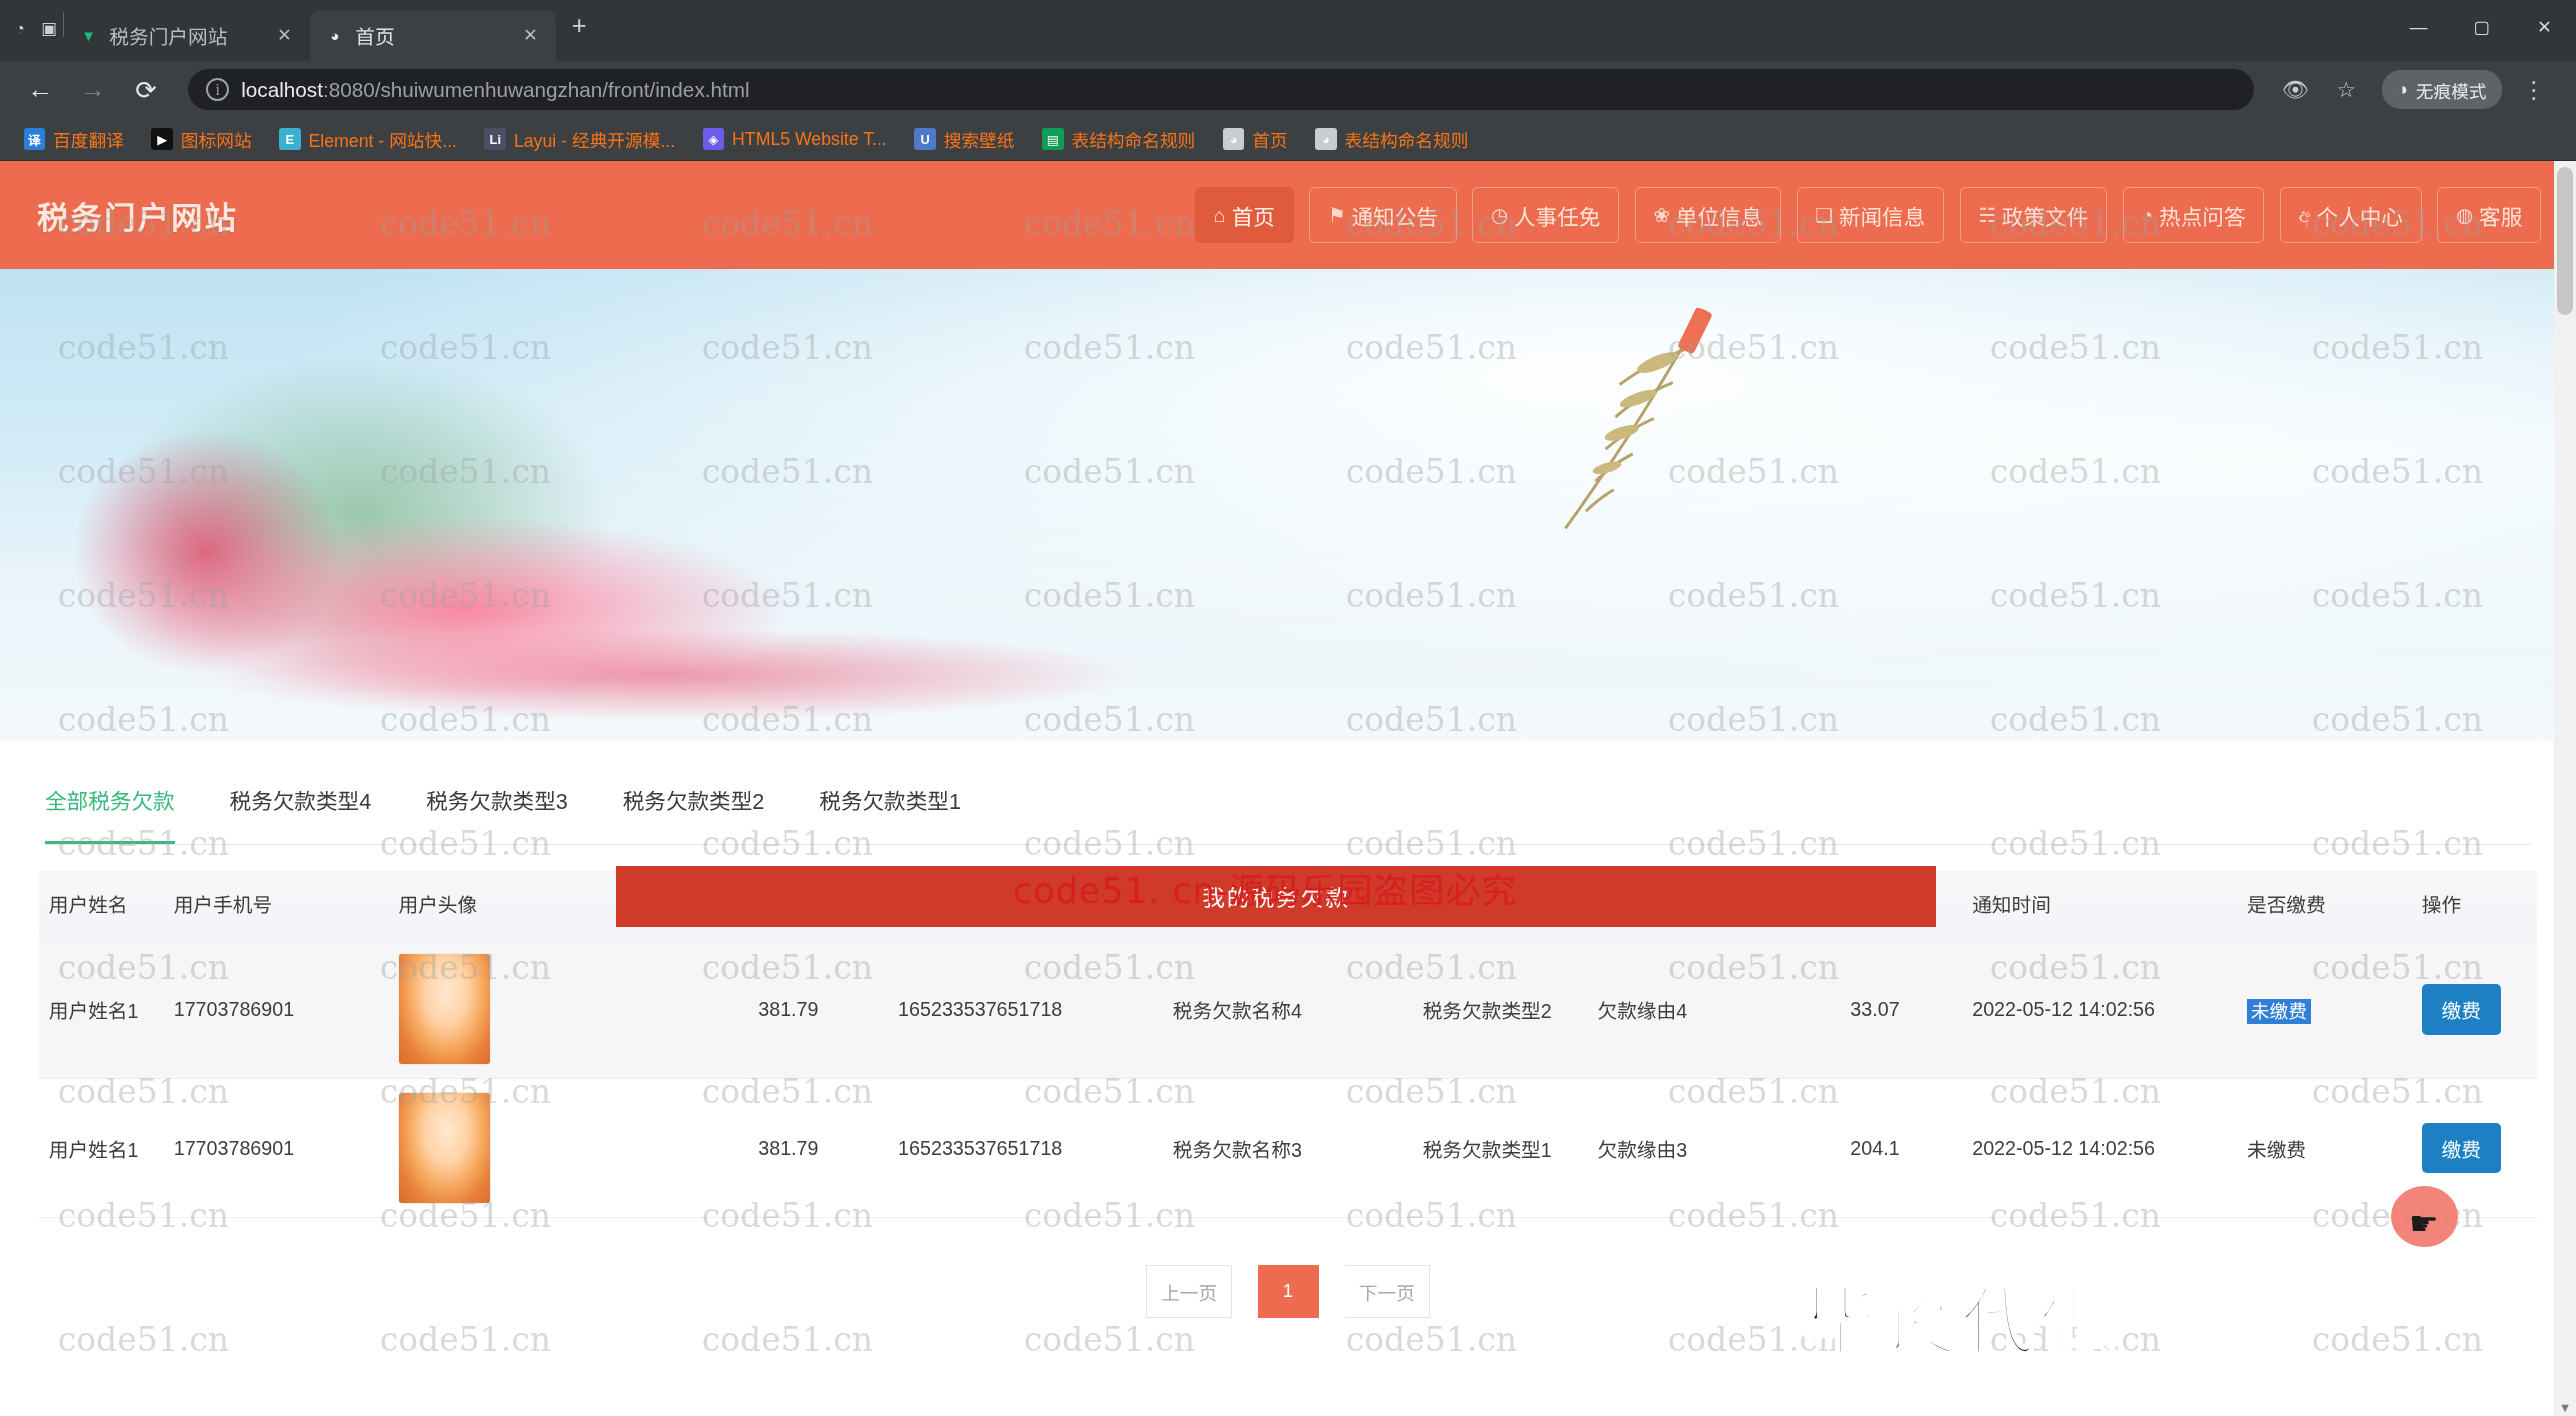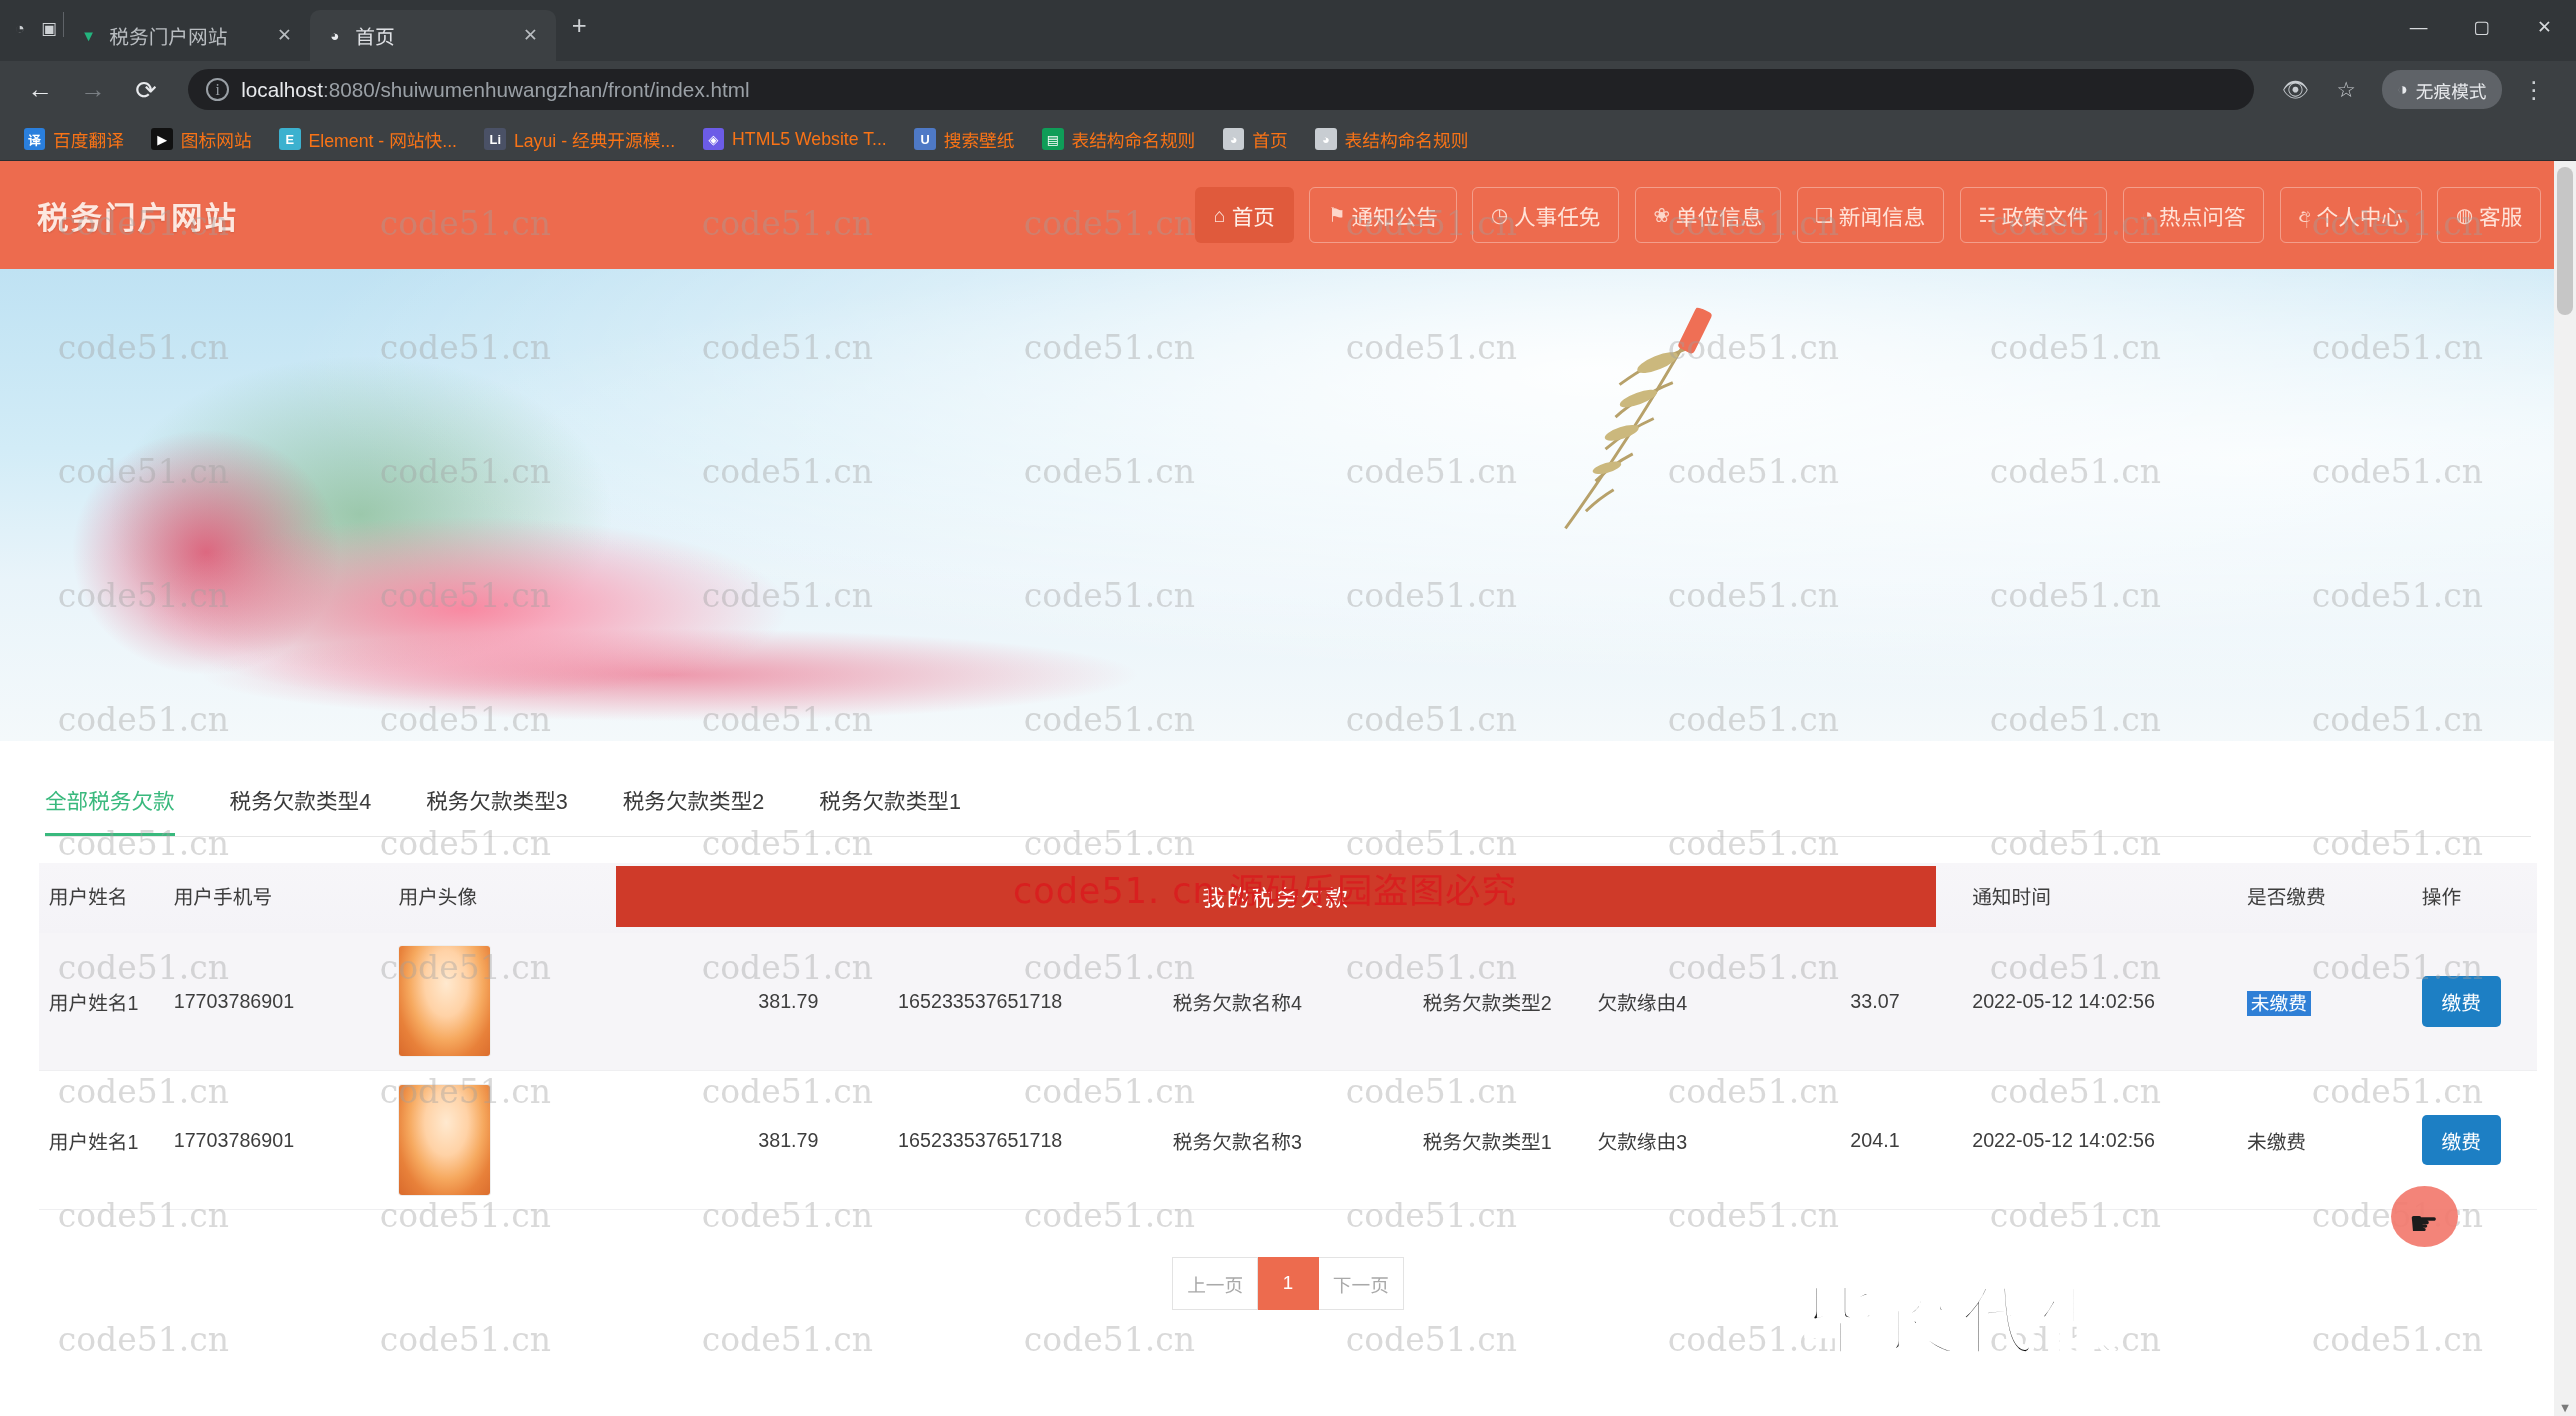--- a/index.html
+++ b/index.html
@@ -143,21 +143,21 @@
     position:absolute; left:1013px; top:701px; z-index:70; color:#d81f1f; font-size:35px;
     font-family:"DejaVu Sans","Liberation Sans",sans-serif; white-space:nowrap; letter-spacing:1px;
   }
 
   
   .content { position:relative; z-index:20; background:#fff; padding-top:25.6px; }
 
   .tabs-row {
     display:flex; align-items:flex-start; gap:55px; padding: 17.7px 45px 0 45px; position:relative;
   }
-  .tab-link { font-size:21.6px; color:#3a3a3a; padding-bottom:18px; white-space:nowrap; }
+  .tab-link { font-size:21.6px; color:#3a3a3a; padding-bottom:26px; white-space:nowrap; }
   .tab-link.active { color:#39b97d; border-bottom:3px solid #39b97d; }
   .tabs-rule { height:1px; background:#e6e6e6; margin: 0 45px; }
 
   
   .table-wrap { margin: 25.6px 39px 0 39px; }
   table.grid { width: 100%; border-collapse: collapse; table-layout: fixed; }
   table.grid th {
     font-weight: normal; font-size:19.7px; color:#3d3d3d; text-align:left;
     padding: 21.6px 9.8px; vertical-align: middle; line-height:1.35;
     background: linear-gradient(180deg,#f7f6f9,#f4f3f7);
@@ -191,21 +191,21 @@
     font-family:"DejaVu Sans","Liberation Sans",sans-serif;
     -webkit-text-stroke: 3px #fff; letter-spacing:3.9px; white-space:nowrap;
   }
   .cursor-blob {
     position:absolute; left:2391px; top:1025px; width:67px; height:61px; z-index:85;
     background:#f2796e; border-radius:50%; opacity:.92;
   }
   .cursor-hand { position:absolute; left:2409px; top:1043px; z-index:86; font-size:33px; color:#1c1c1c; }
 
   
-  .pager { display:flex; justify-content:center; align-items:center; margin-top:47px; }
+  .pager { display:flex; justify-content:center; align-items:center; margin-top:47px;gap:26px; }
   .pager .pg {
     min-width:61px; height:53px; border:1px solid #e3e3e3; border-left:none;
     display:flex; align-items:center; justify-content:center; font-size:18.7px; color:#a9a9a9; background:#fff;
     padding: 0 13.8px;
   }
   .pager .pg:first-child { border-left:1px solid #e3e3e3; }
   .pager .pg.cur { background:#ed6b4e; color:#fff; border-color:#ed6b4e; }
 
   
   .page-scroll {

